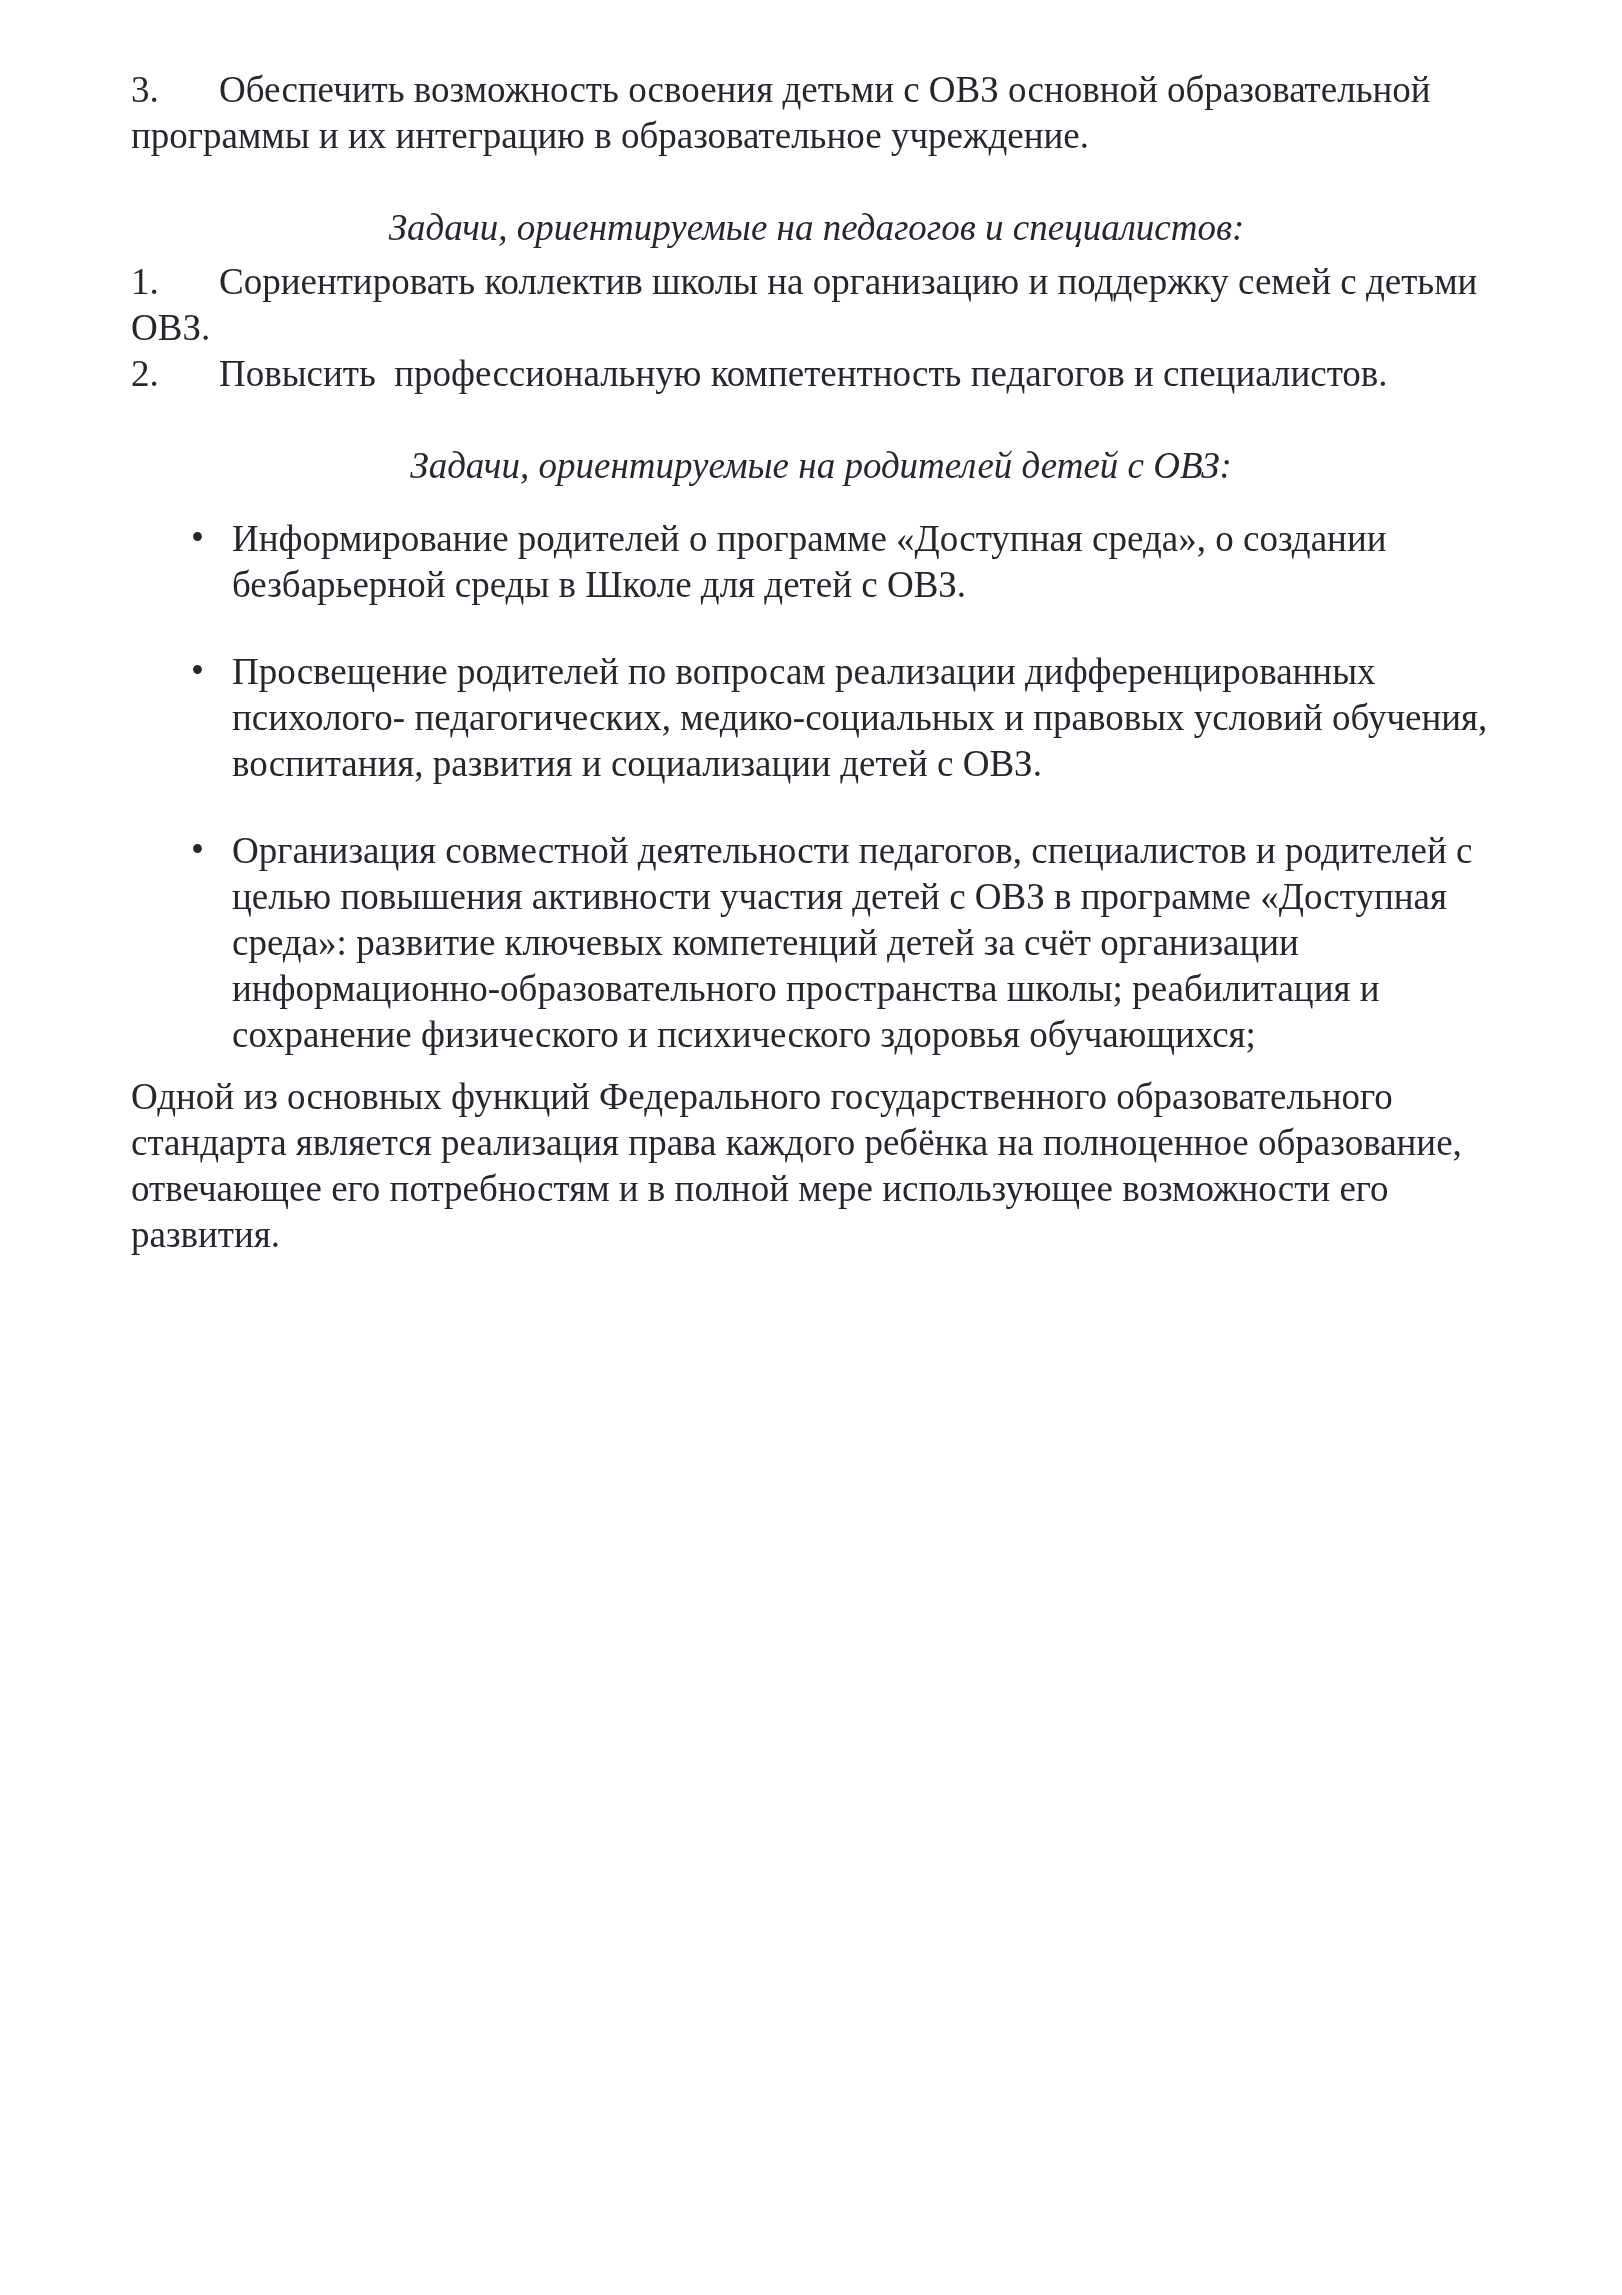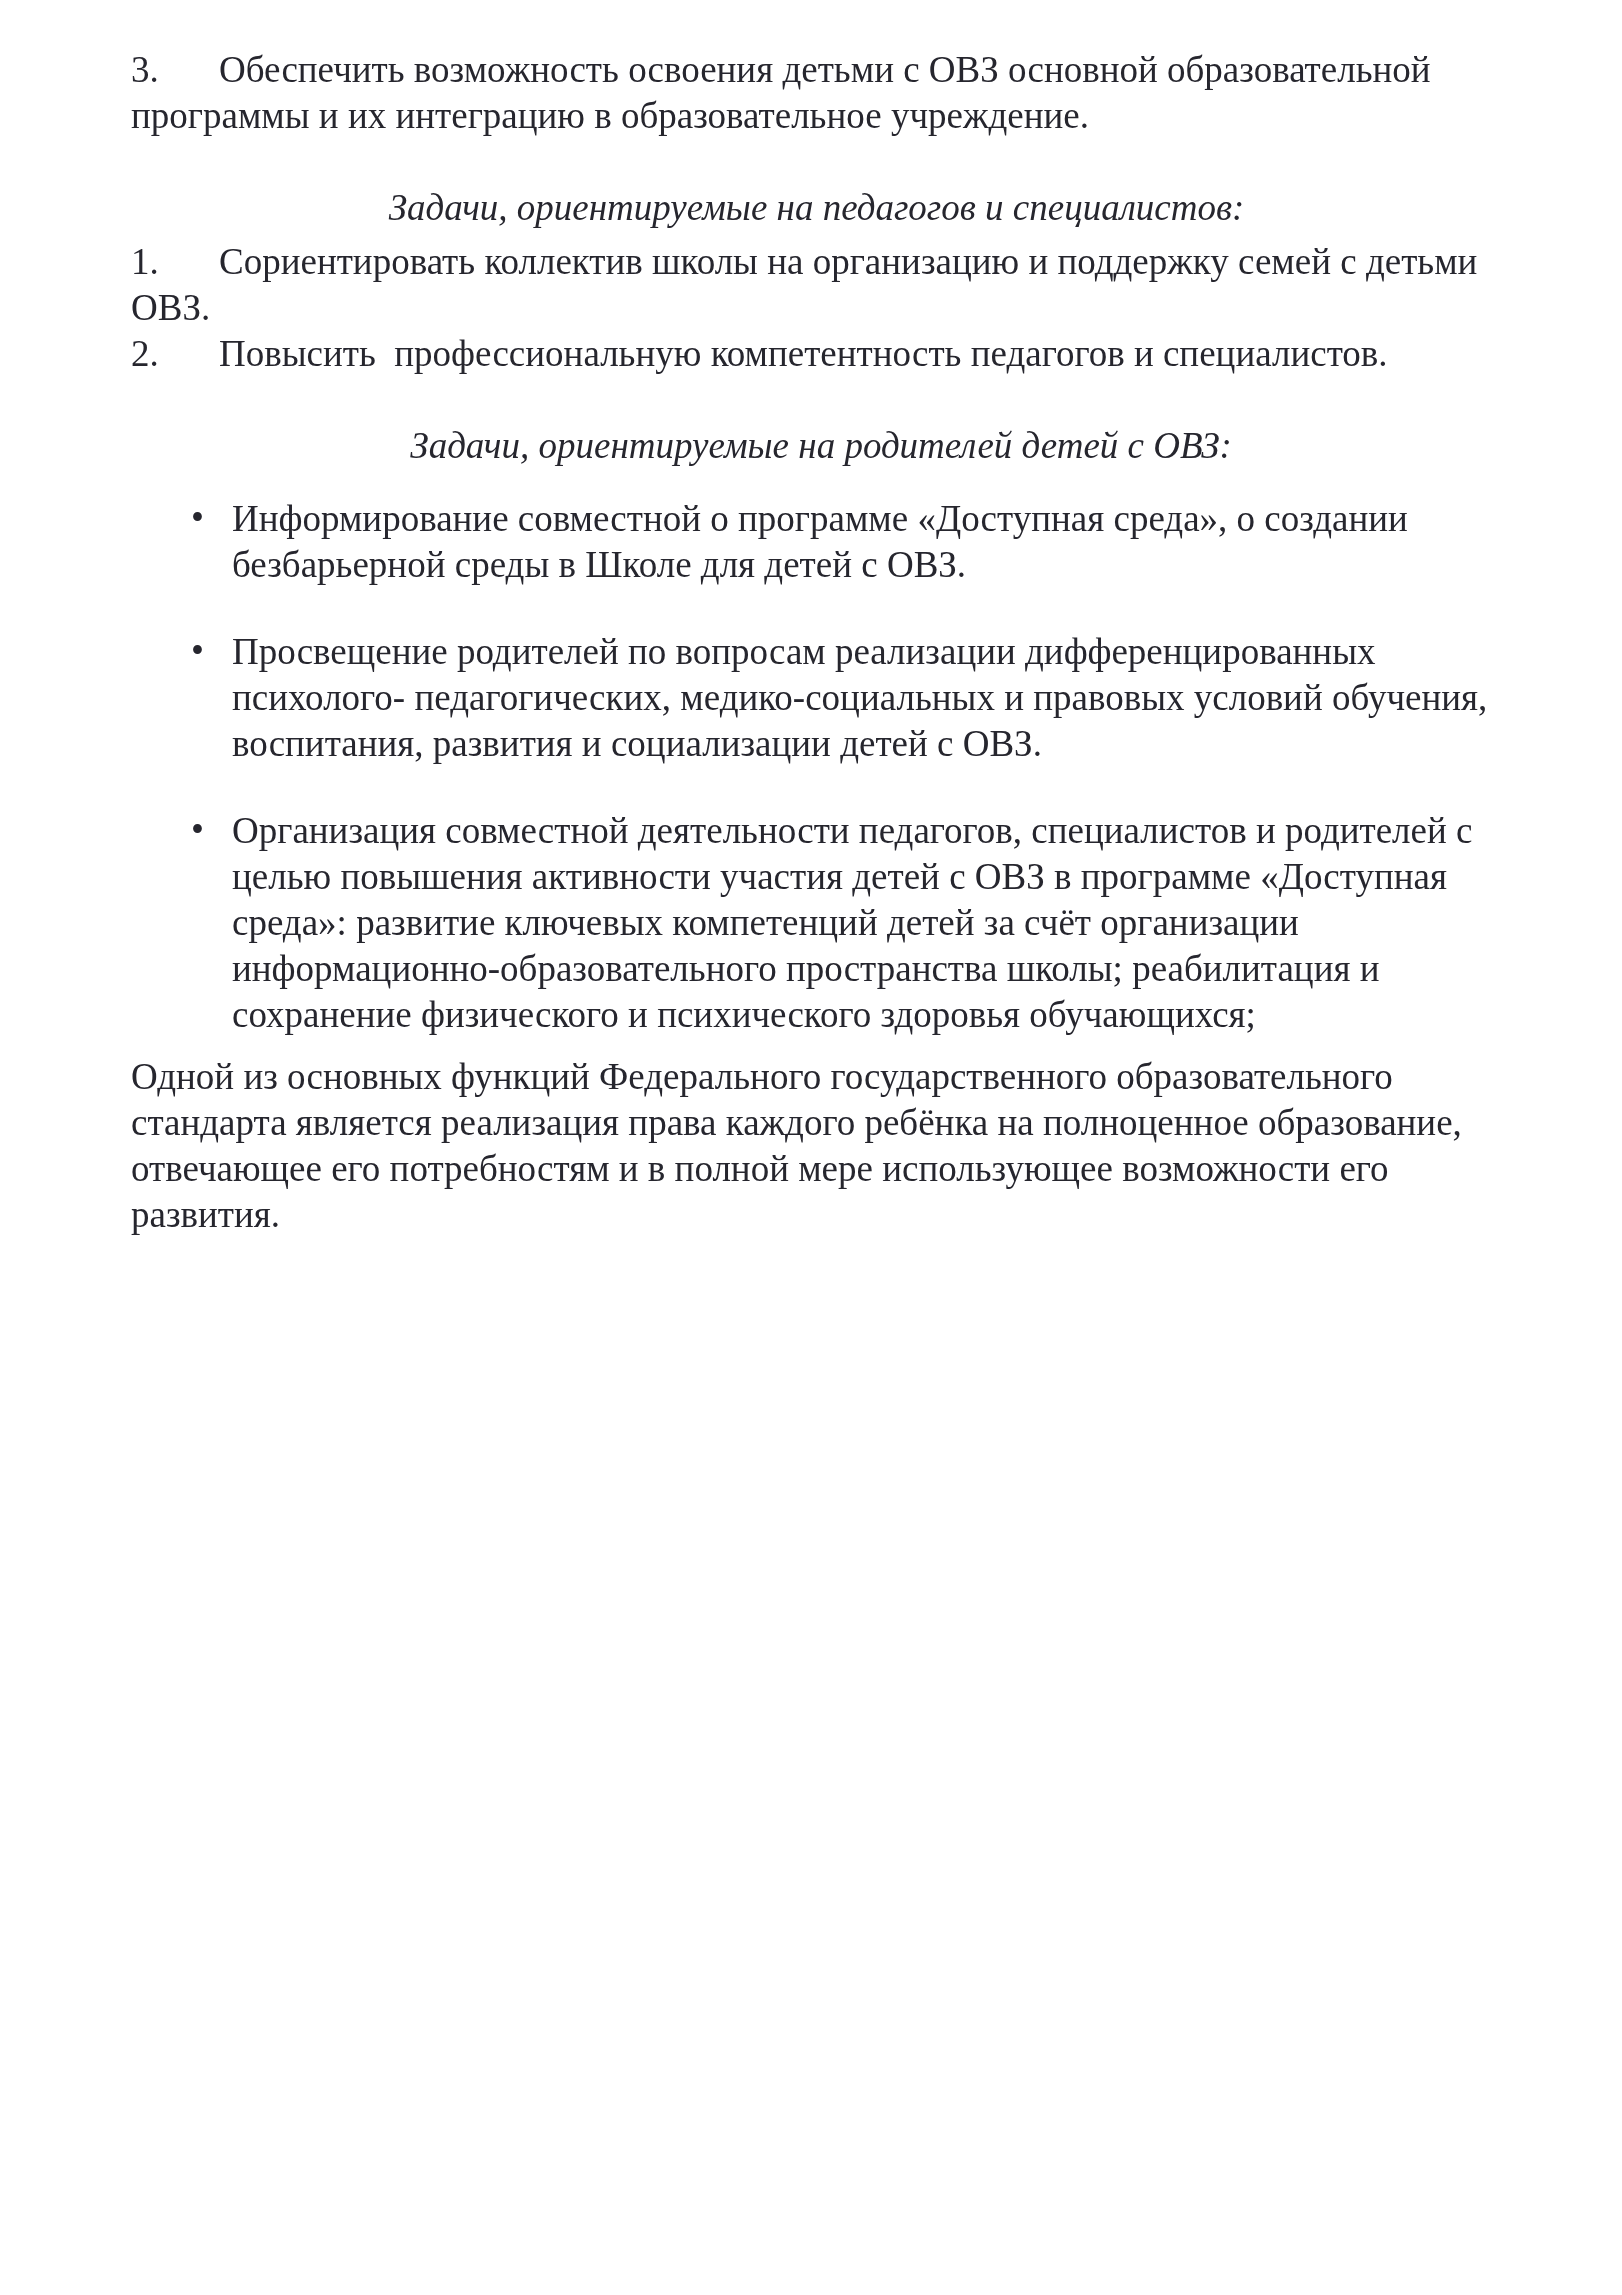--- a/index.html
+++ b/index.html
@@ -6,21 +6,21 @@
     margin: 0;
     padding: 0;
     background: #ffffff;
   }
   .page {
     position: relative;
     width: 1623px;
     height: 2215px;
     background: #ffffff;
     box-sizing: border-box;
-    padding: 47px 121px 0 131px;
+    padding: 67px 121px 0 131px;
     font-family: "Liberation Serif", "DejaVu Serif", serif;
     font-size: 37px;
     line-height: 46px;
     color: #26262e;
     overflow: hidden;
   }
   p, h2, ul, li {
     margin: 0;
     padding: 0;
   }
@@ -80,21 +80,21 @@
   <p class="num-item"><span class="num">1.</span><span>Сориентировать коллектив школы на организацию и поддержку семей с детьми ОВЗ.</span></p>
 
   <p class="num-item"><span class="num">2.</span><span>Повысить&nbsp; профессиональную компетентность педагогов и специалистов.</span></p>
 
 
   <div class="heading-gap"></div>
 
   <h2 class="italic-heading">&nbsp;Задачи, ориентируемые на родителей детей с ОВЗ:</h2>
 
   <ul class="bullet-list">
-    <li><span class="bullet-glyph">•</span><span>Информирование совместной о программе «Доступная среда», о создании безбарьерной среды в Школе для детей с ОВЗ.</span></li>
+    <li><span class="bullet-glyph">•</span><span>Информирование родителей о программе «Доступная среда», о создании безбарьерной среды в Школе для детей с ОВЗ.</span></li>
     <li><span class="bullet-glyph">•</span><span>Просвещение родителей по вопросам реализации дифференцированных психолого- педагогических, медико-социальных и правовых условий обучения, воспитания, развития и социализации детей с ОВЗ.</span></li>
     <li><span class="bullet-glyph">•</span><span>Организация совместной деятельности педагогов, специалистов и родителей с целью повышения активности участия детей с ОВЗ в программе «Доступная среда»: развитие ключевых компетенций детей за счёт организации информационно-образовательного пространства школы; реабилитация и сохранение физического и психического здоровья обучающихся;</span></li>
   </ul>
 
   <p class="closing">Одной из основных функций Федерального государственного образовательного стандарта является реализация права каждого ребёнка на полноценное образование, отвечающее его потребностям и в полной мере использующее возможности его развития.</p>
 
 </div>
 
 
 </body></html>

